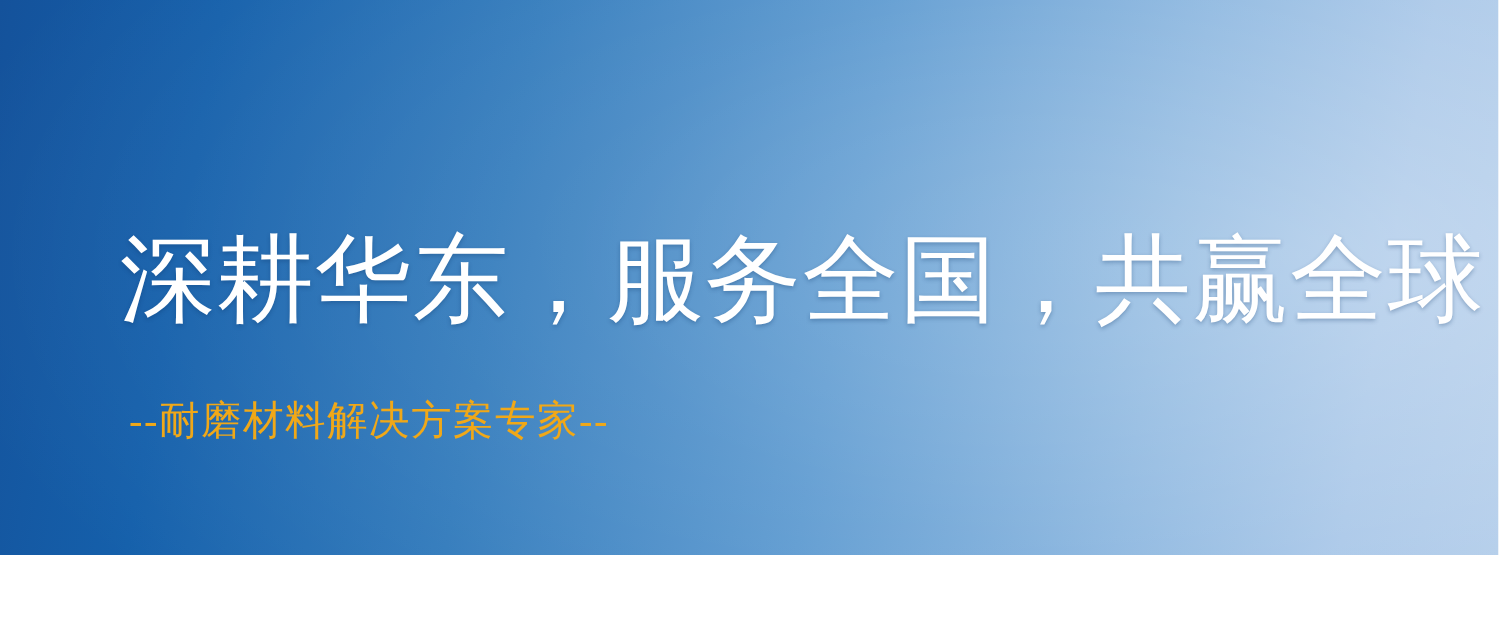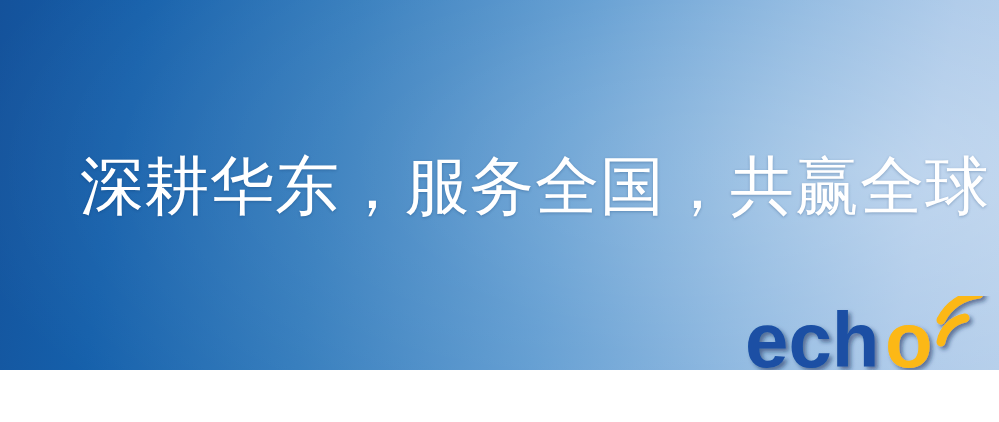--- a/index.html
+++ b/index.html
@@ -80,39 +80,16 @@
 </style>
 </head>
 <body>
 
 <div class="banner">
 
   <div class="banner-sheen"></div>
 
   <div class="headline">深耕华东，服务全国，共赢全球</div>
 
+  <div class="subtitle">--耐磨材料解决方案专家--</div>
 
-  <div class="logo">
-    <svg class="logo-svg" viewBox="0 0 250 122" xmlns="http://www.w3.org/2000/svg">
-      <defs>
-        <filter id="logoShadow" x="-25%" y="-25%" width="160%" height="160%">
-          <feDropShadow dx="3" dy="3" stdDeviation="2.2" flood-color="#0d2a55" flood-opacity="0.55"></feDropShadow>
-        </filter>
-      </defs>
-
-      <g filter="url(#logoShadow)">
-        <path d="M 196 46 A 30 30 0 0 1 220 22" fill="none" stroke="#fcb813" stroke-width="9" stroke-linecap="round"></path>
-        <path d="M 196 24 A 48 48 0 0 1 234 -2" fill="none" stroke="#fcb813" stroke-width="9" stroke-linecap="round"></path>
-      </g>
-
-      <g filter="url(#logoShadow)">
-        <text x="0" y="71" font-family="'Liberation Sans', sans-serif" font-size="78" font-weight="bold" fill="#1a50a4">ech</text>
-        <text x="140" y="71" font-family="'Liberation Sans', sans-serif" font-size="78" font-weight="bold" fill="#fcb813">o</text>
-      </g>
-
-      <g filter="url(#logoShadow)">
-        <text x="5" y="113" font-family="'Liberation Sans', sans-serif" font-size="43" font-weight="bold" letter-spacing="0.5" fill="#1a50a4">Machinery</text>
-        <text x="220" y="113" font-family="'Liberation Sans', sans-serif" font-size="23" fill="#1a50a4">®</text>
-      </g>
-    </svg>
-  </div>
 
 </div>
 
 </body></html>

